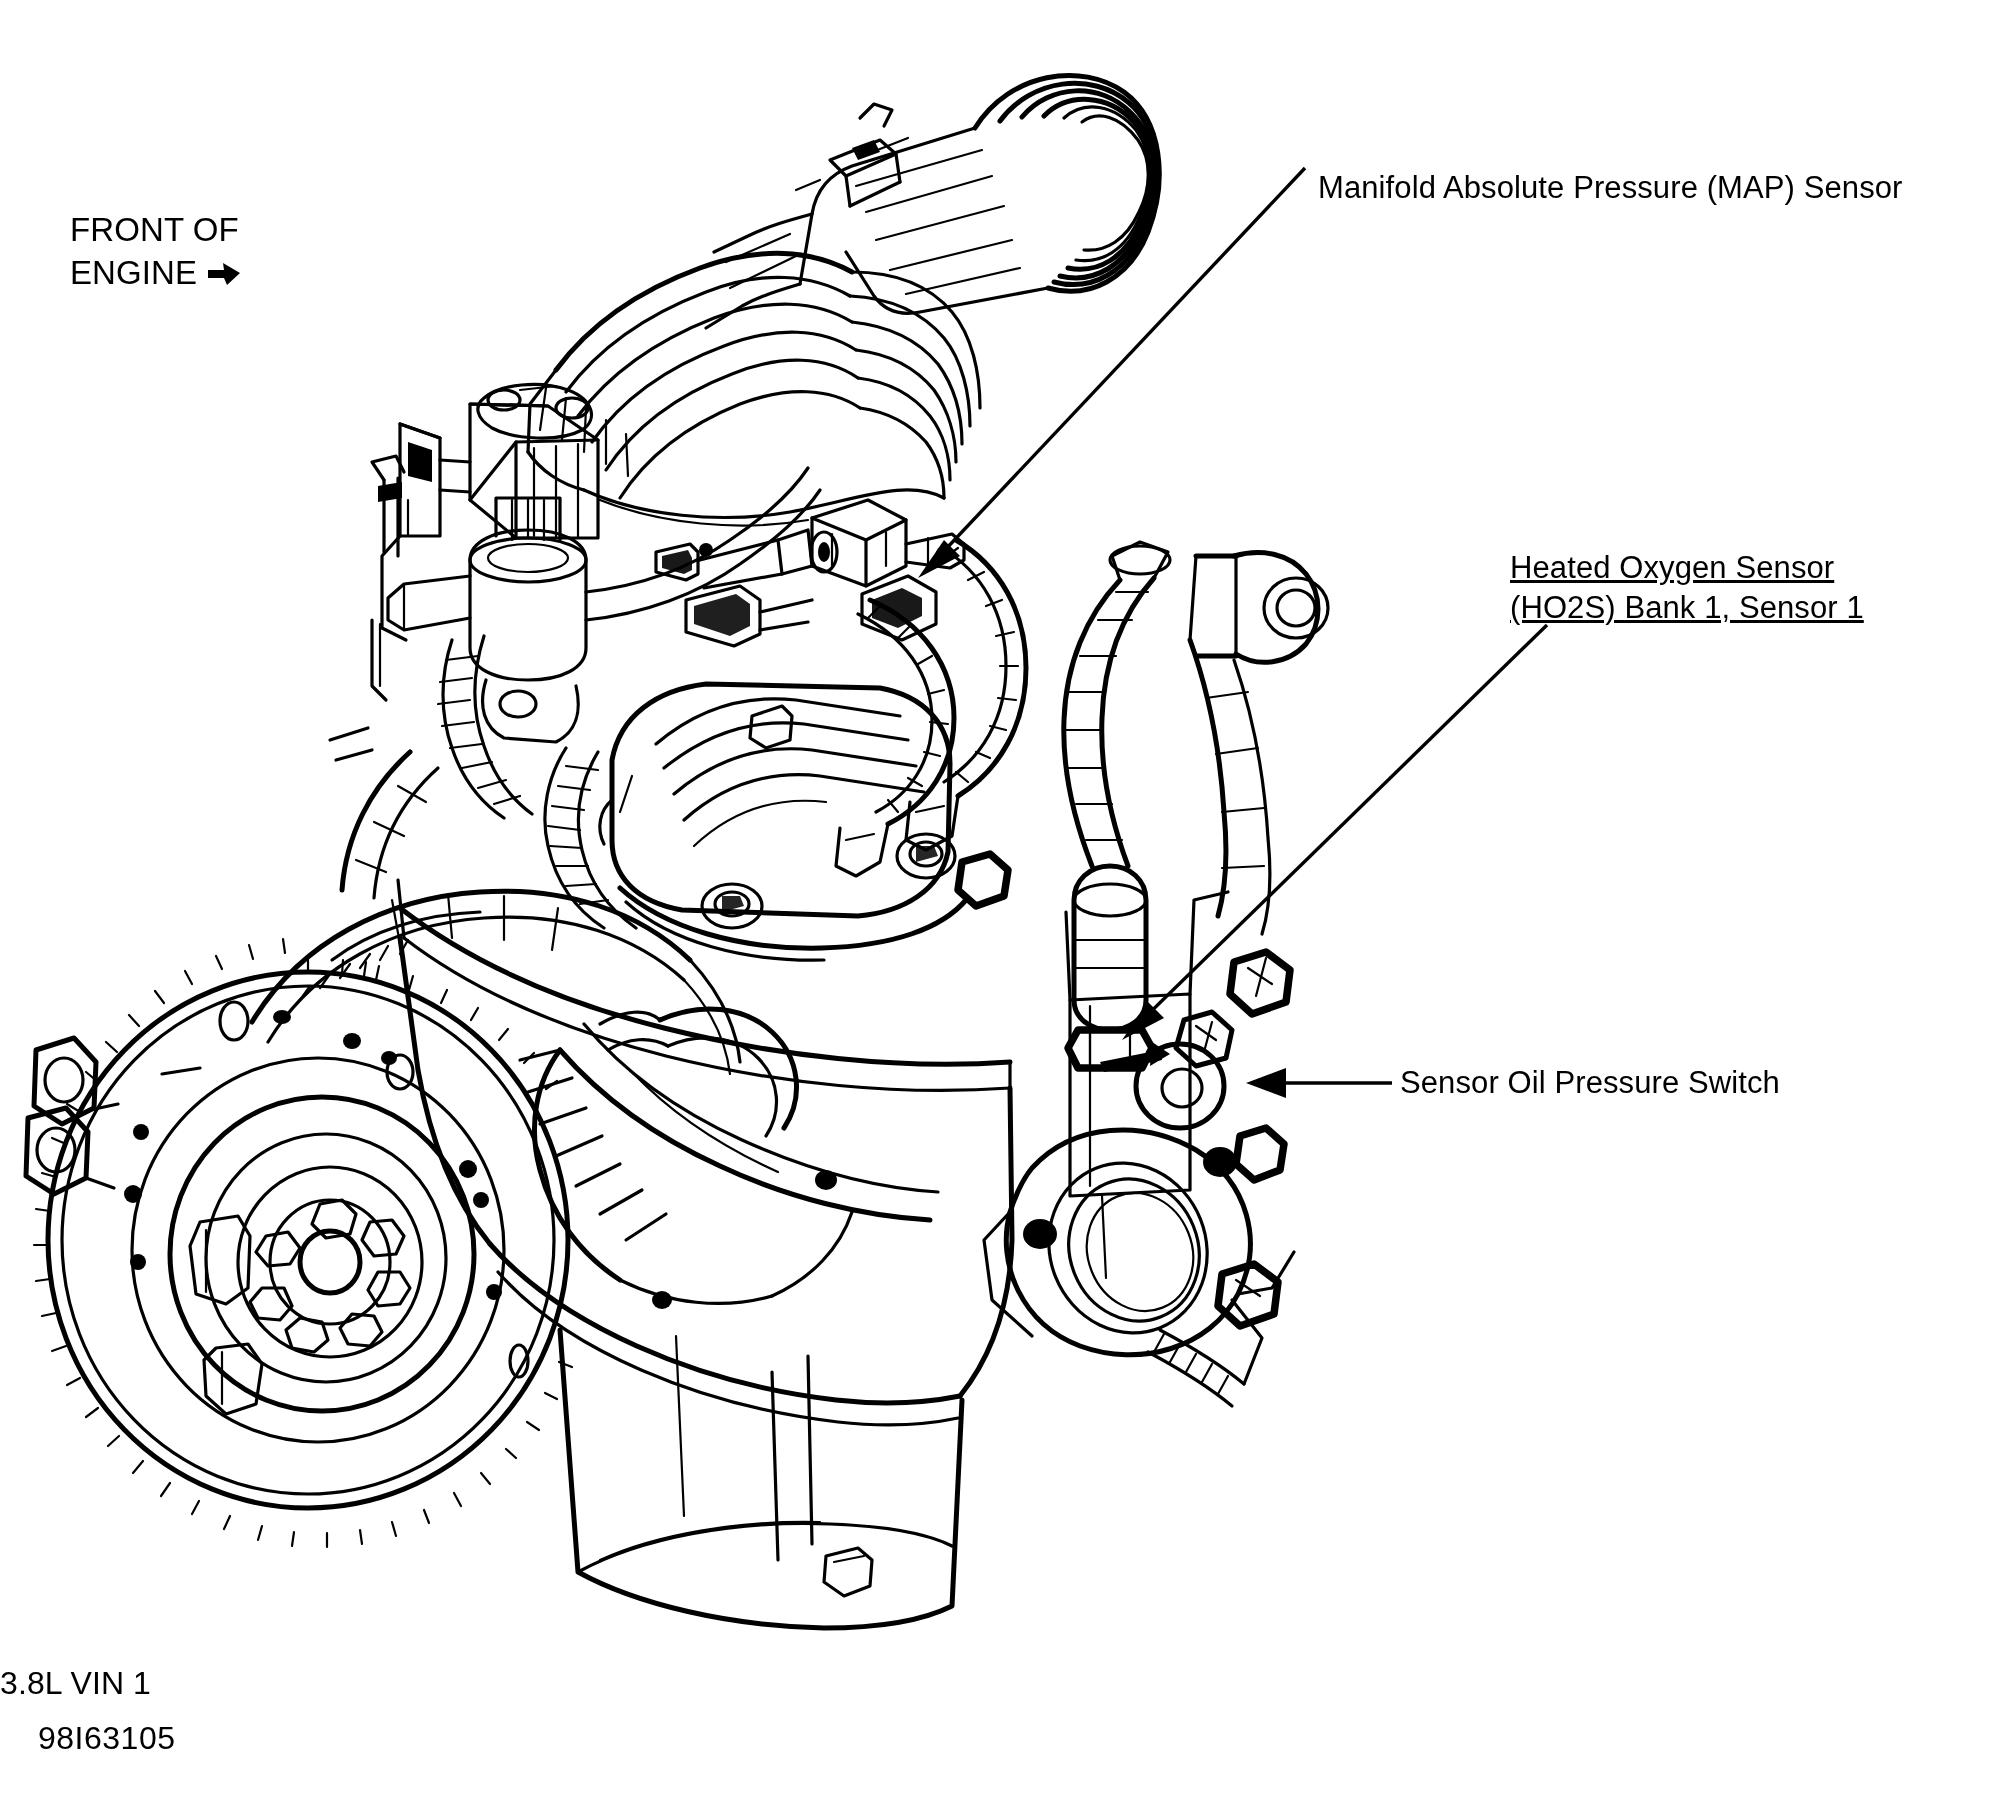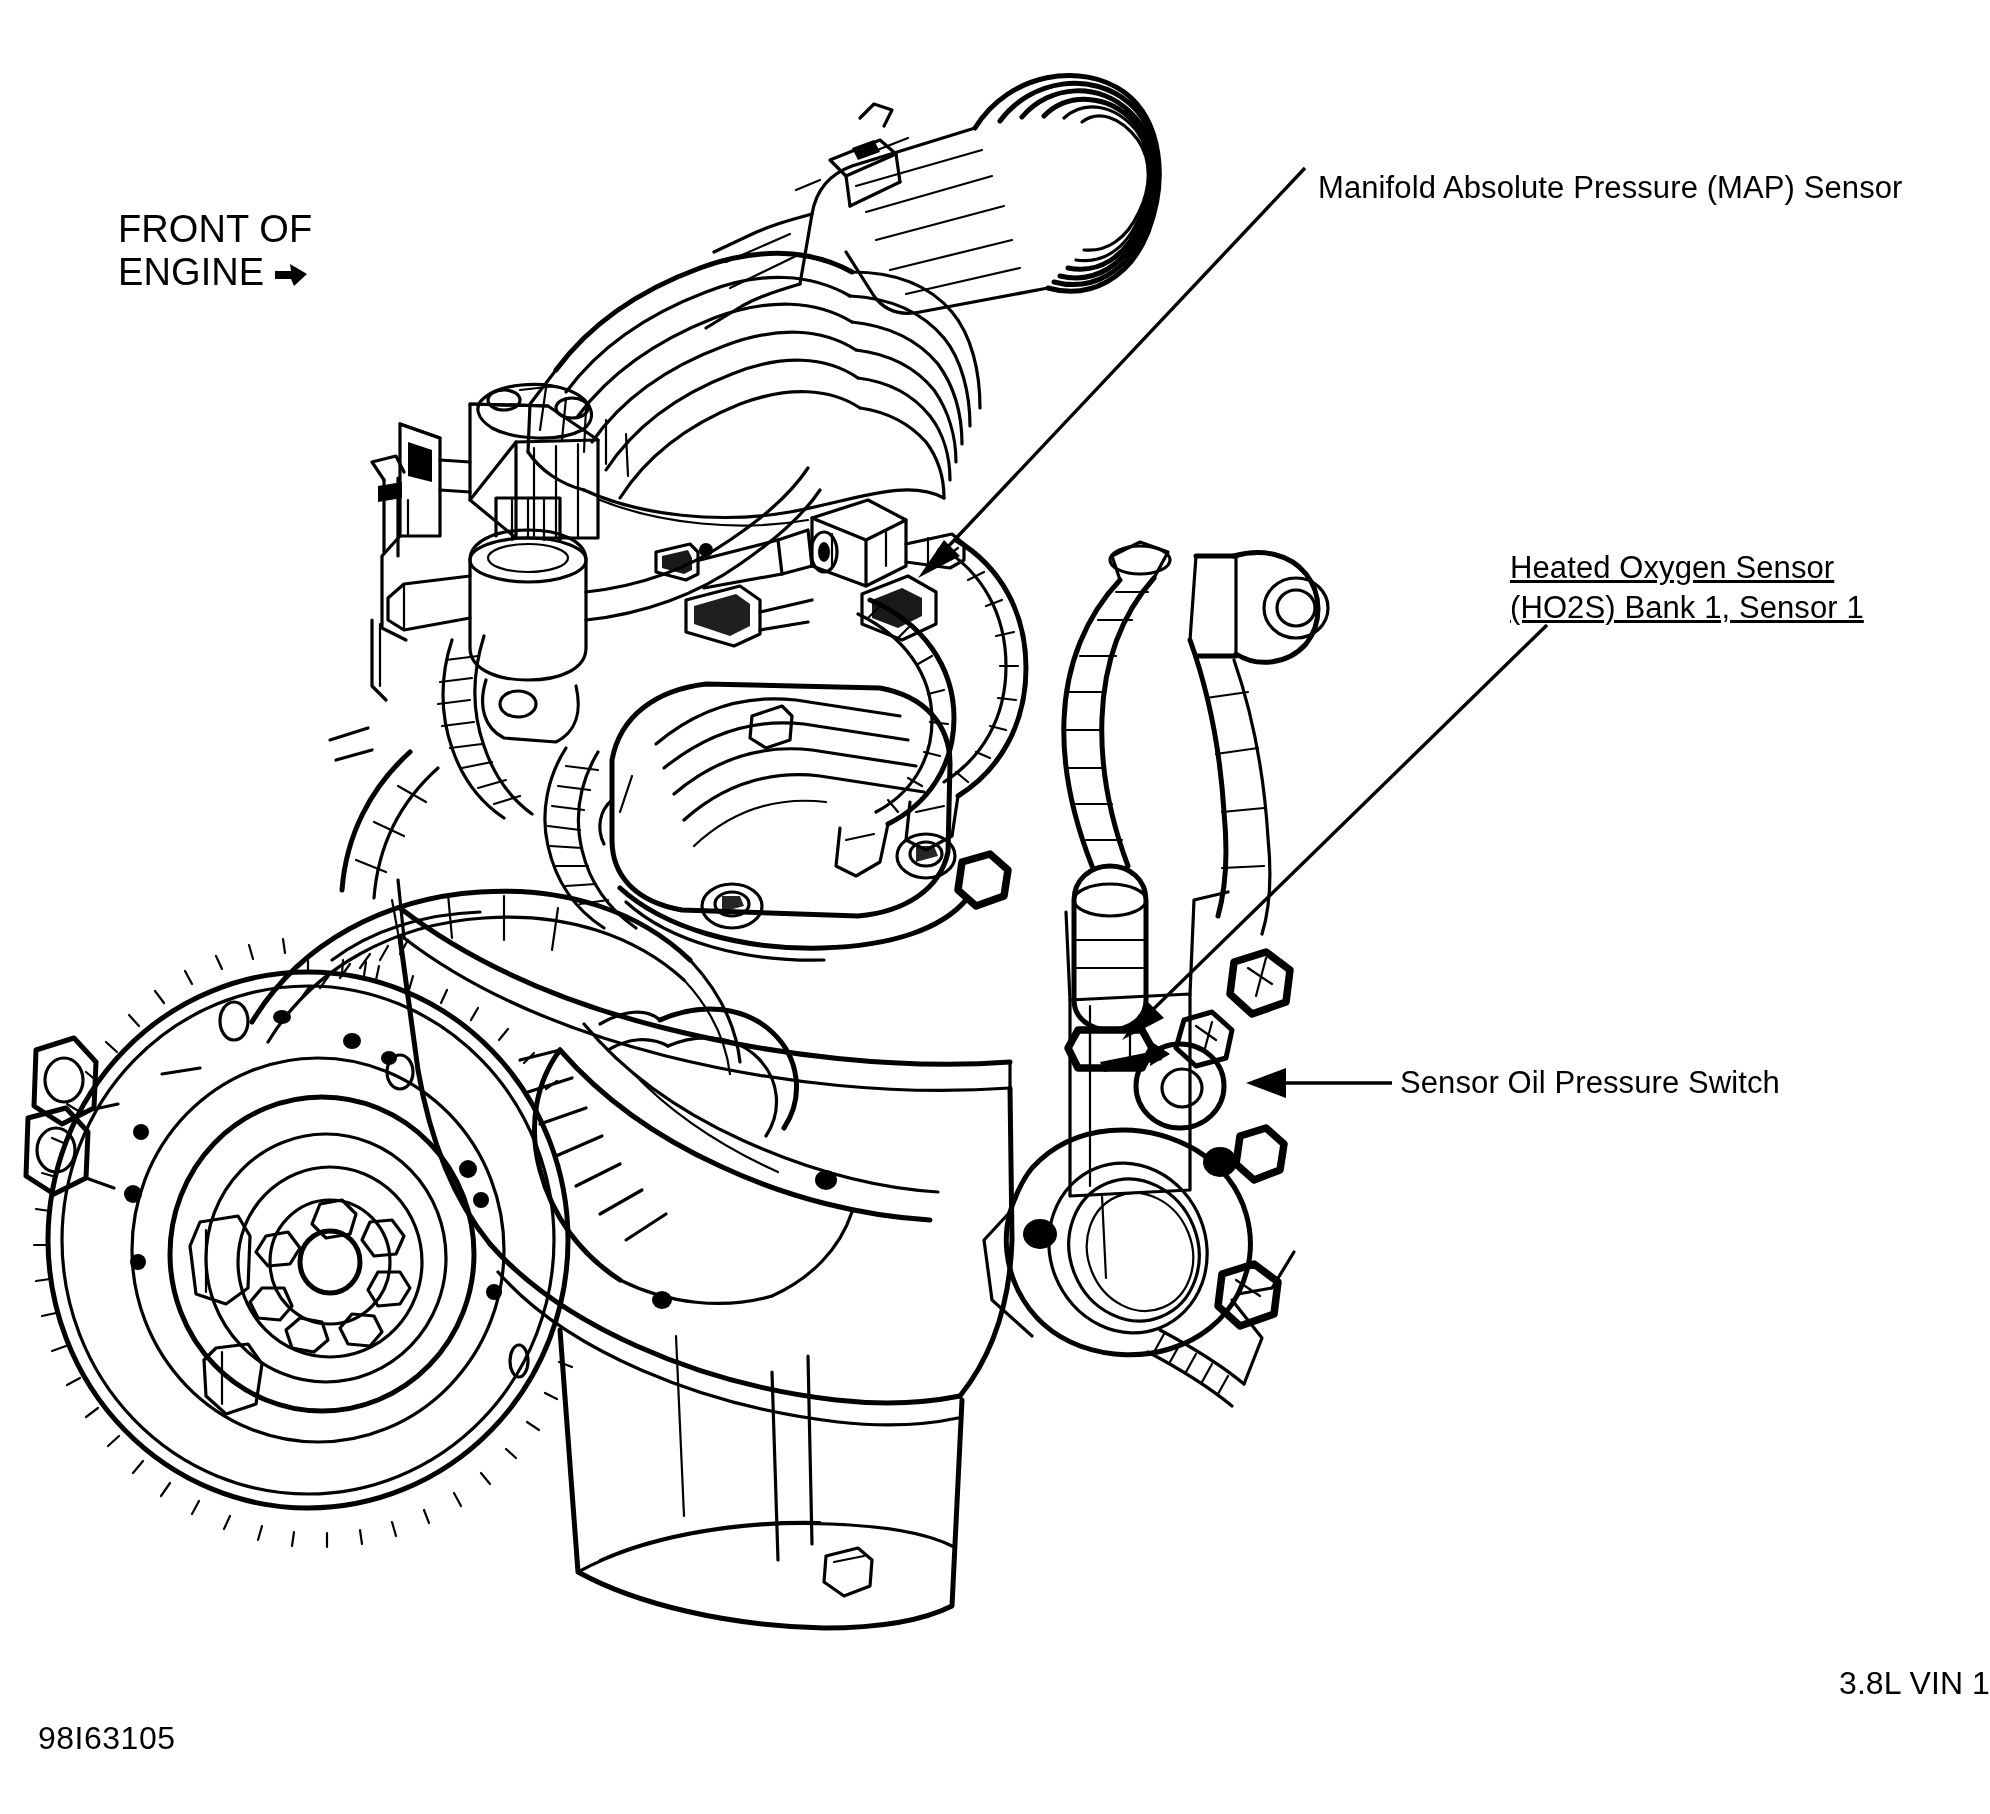--- a/index.html
+++ b/index.html
@@ -32,40 +32,39 @@
     font-size: 31px;
     line-height: 40px;
     color: #000000;
     white-space: pre;
     letter-spacing: 0.1px;
   }
 
   #front-of-engine-label {
     left: 70px;
     top: 208px;
-    font-size: 38px;
+    font-size: 33px;
     line-height: 43px;
-    margin-left: 48px;
   }
   #front-of-engine-label .arrow-glyph {
     display: inline-block;
     width: 34px;
     height: 26px;
     margin-left: 10px;
     vertical-align: -3px;
   }
 
   #map-sensor-label  { left: 1318px; top: 148px; margin-top: 20px;  }
   #ho2s-label        { left: 1510px; top: 548px; text-decoration: underline;  }
   #oil-switch-label  { left: 1400px; top: 1063px; }
 
   #caption-vin  {
     left: 0; right: 0;
     top: 1663px;
-    text-align: right;
+    text-align: left;
     font-size: 32px;
   }
   #figure-id {
     left: 38px;
     top: 1718px;
     font-size: 32px;
     letter-spacing: 0.5px;
   }
 
   

